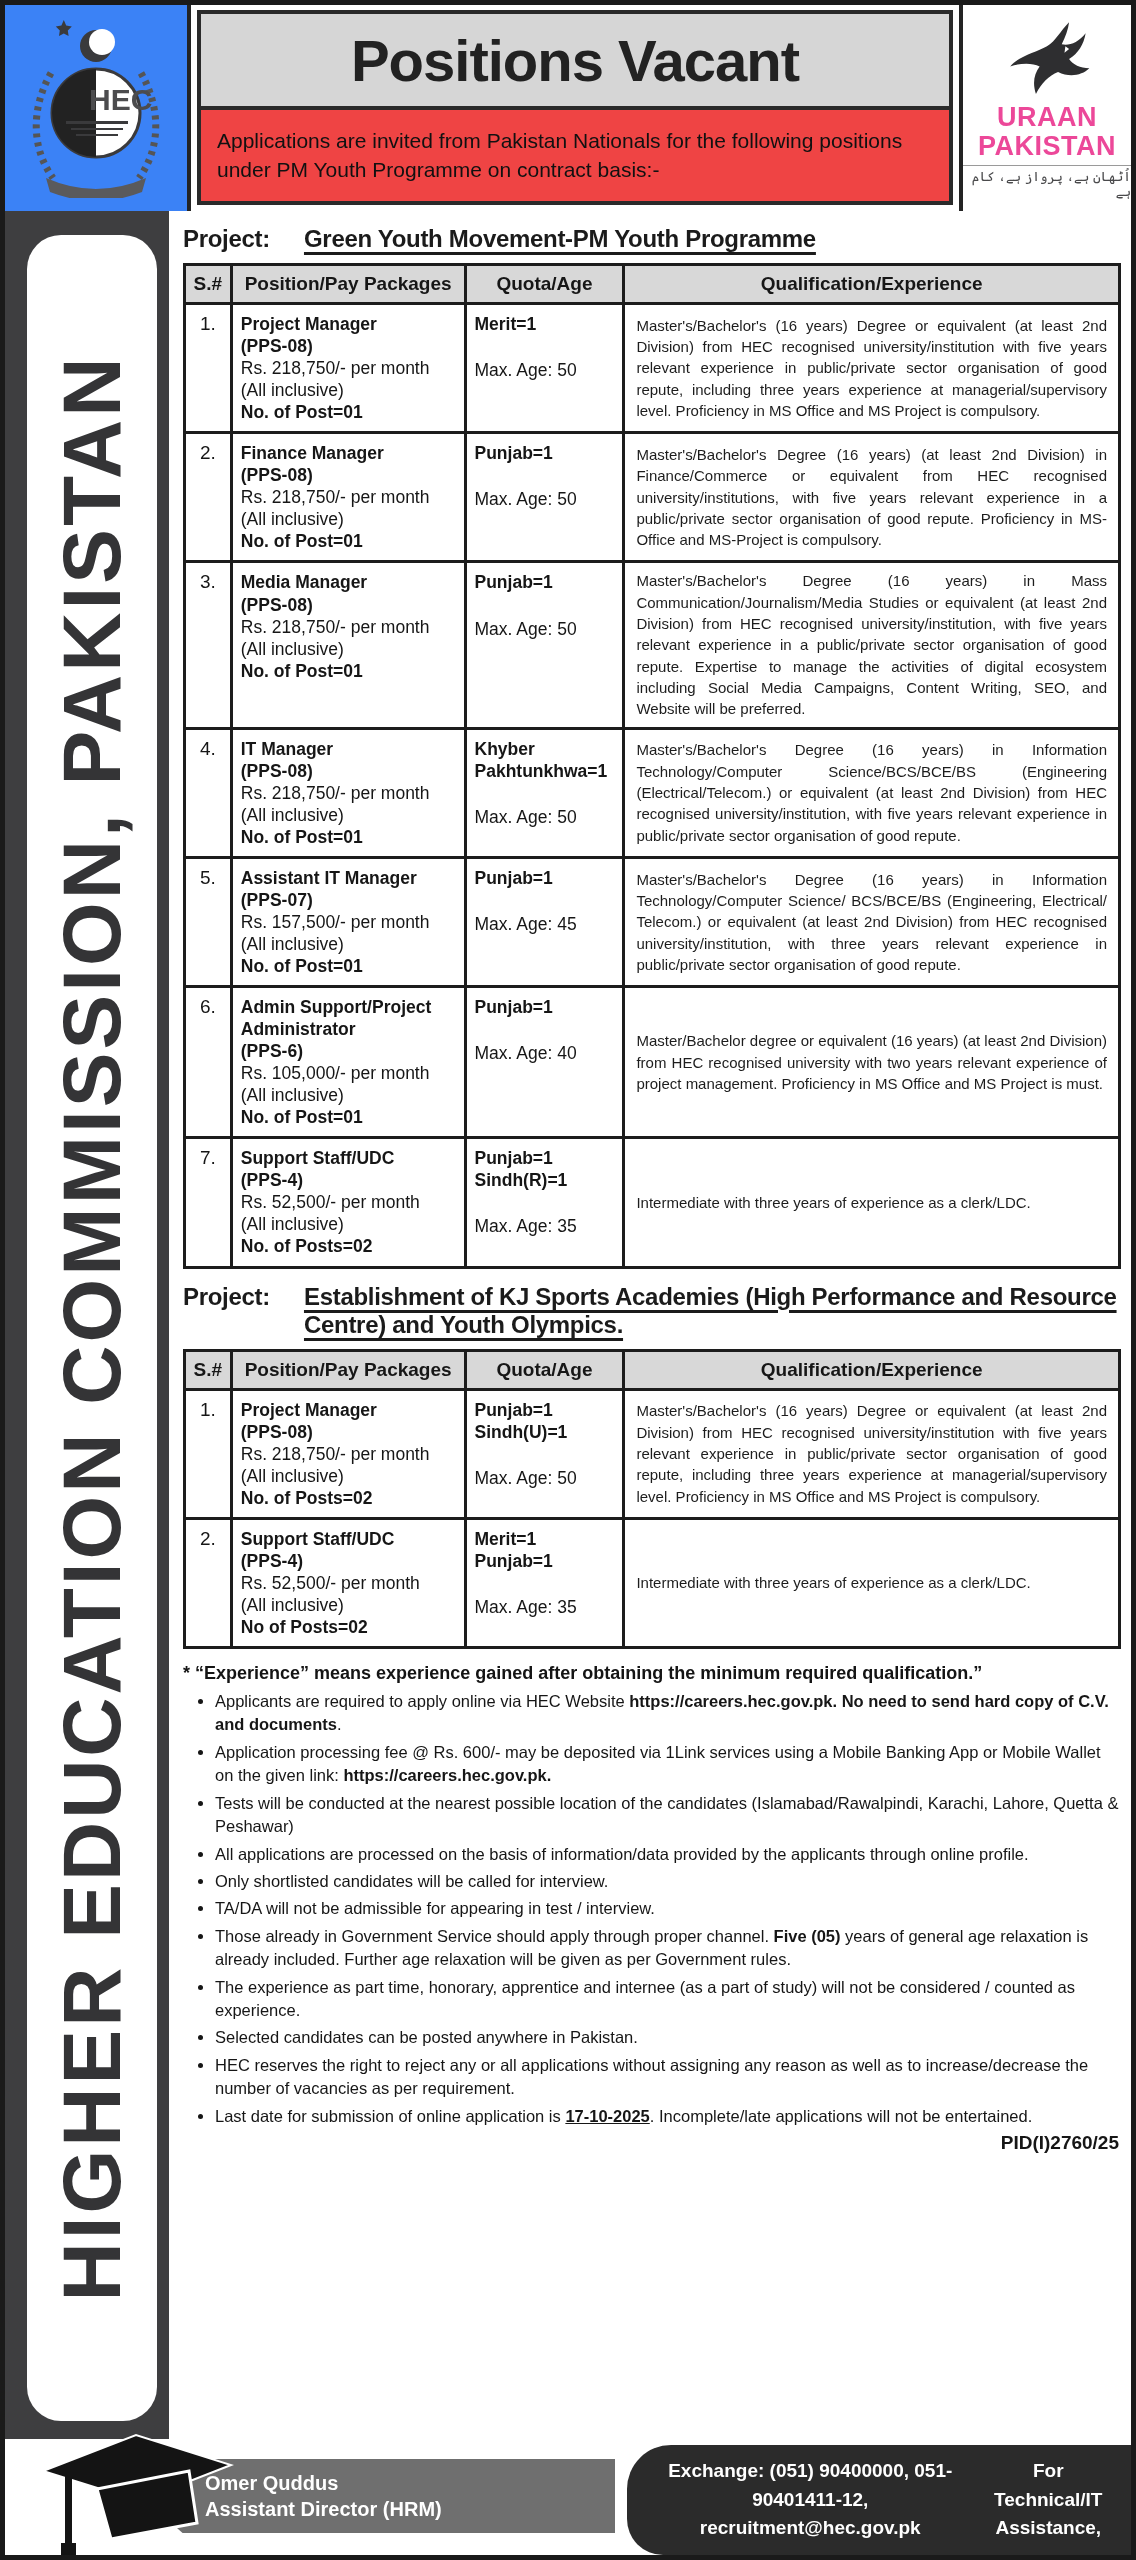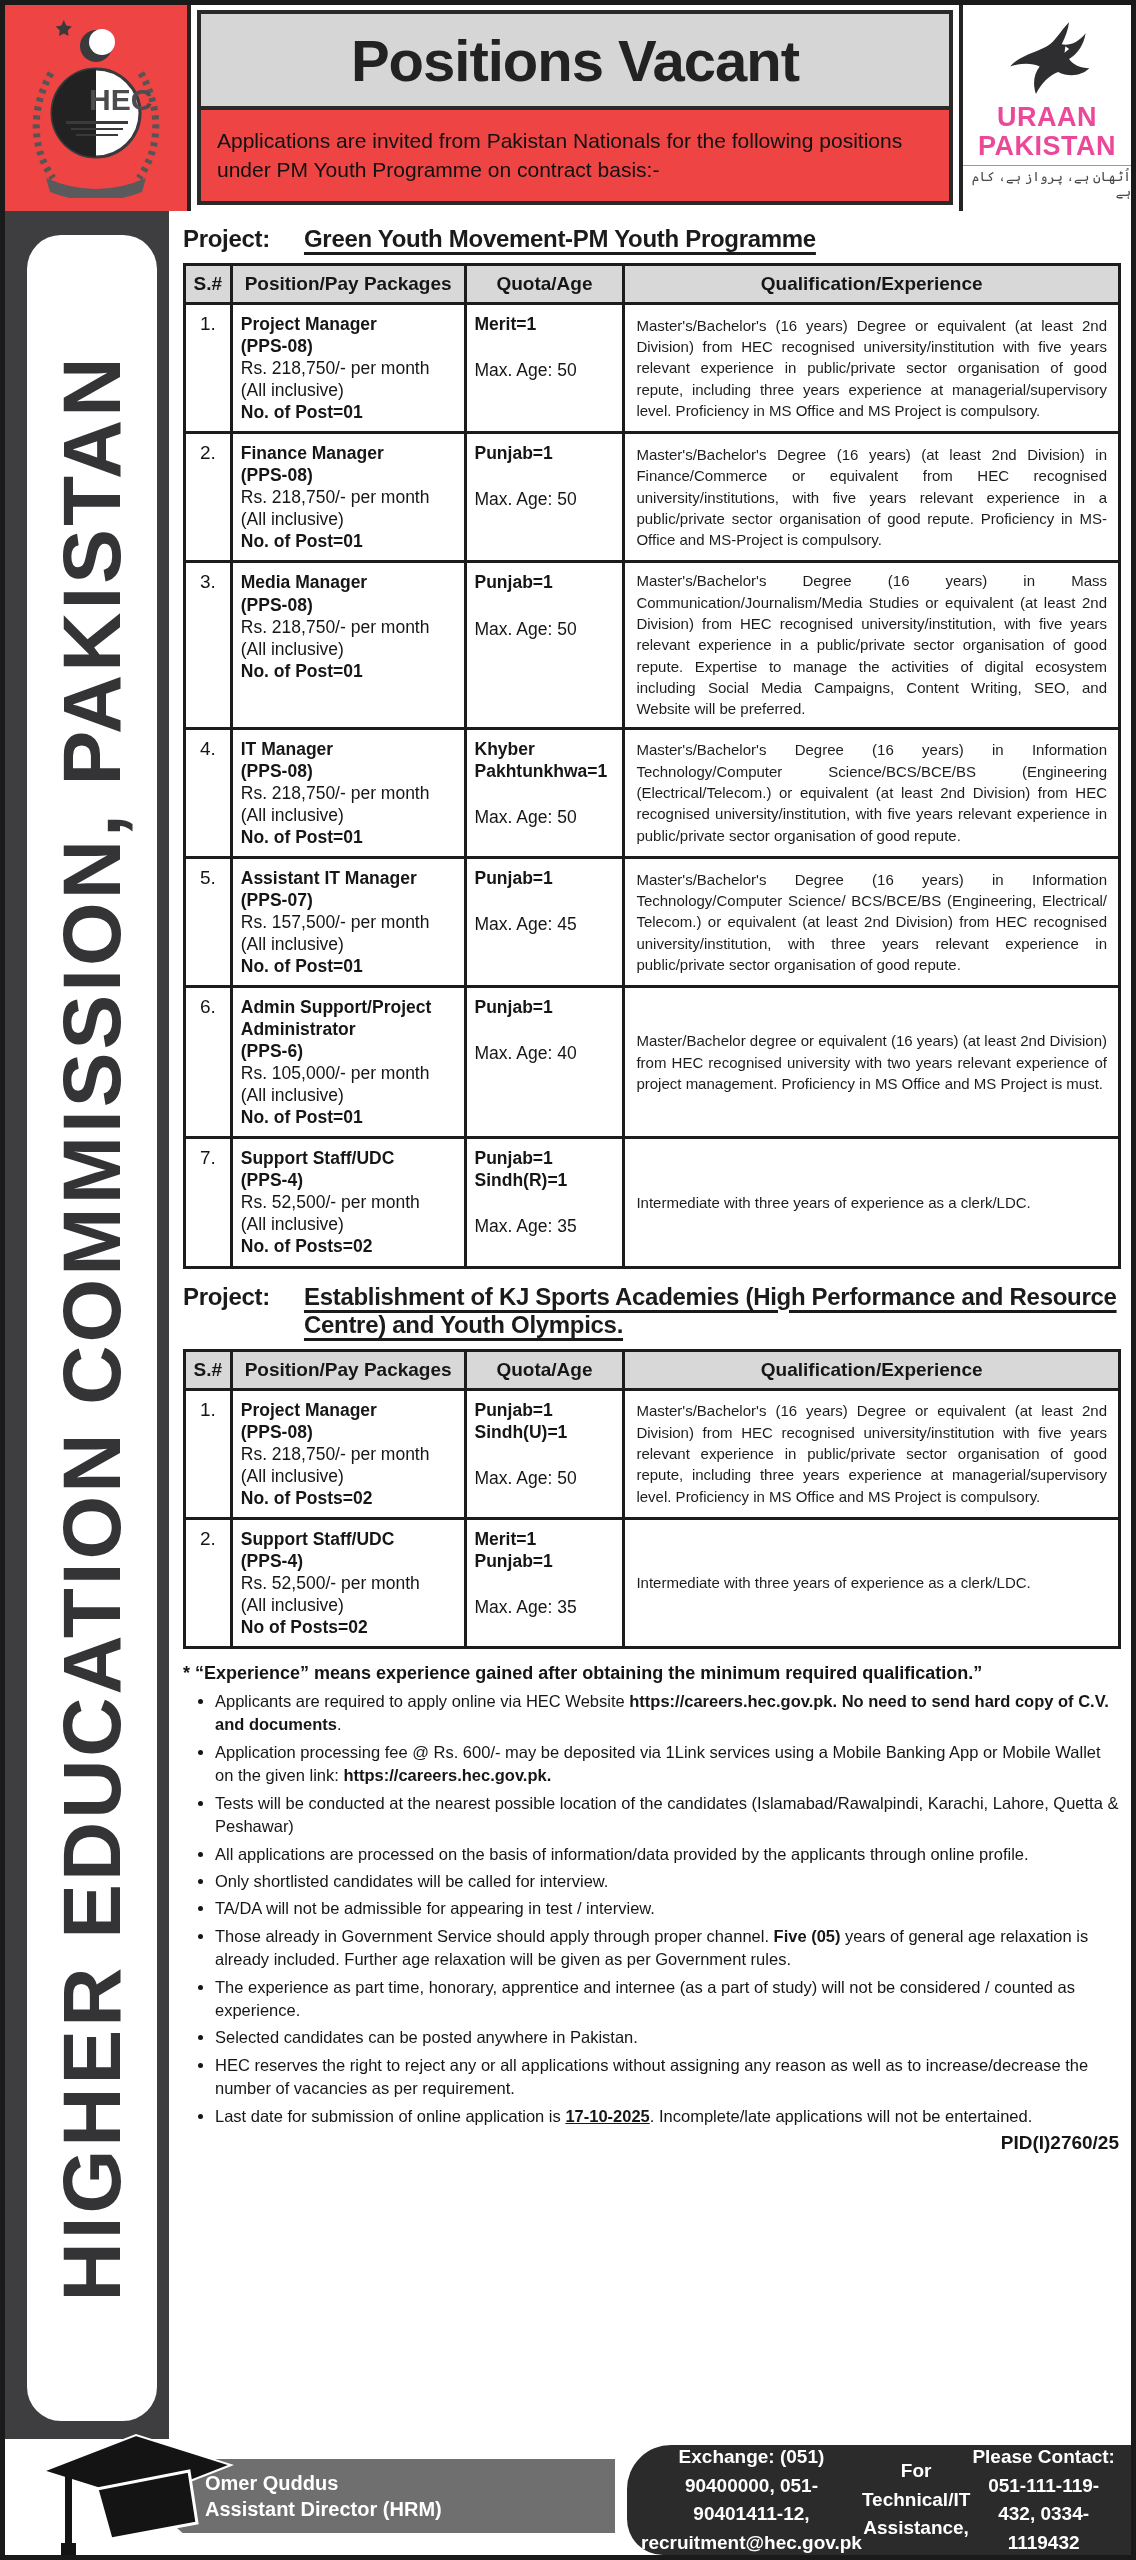--- a/index.html
+++ b/index.html
@@ -1,21 +1,21 @@
 <!DOCTYPE html>
 <html><head>
 <meta charset="utf-8">
 <style>
   html,body{margin:0;padding:0;background:#ffffff;}
   body{font-family:"Liberation Sans",sans-serif;color:#161616;}
   .ad{position:relative;width:1126px;height:2550px;border:5px solid #1a1a1a;margin:0 auto;
       background:#fff;overflow:hidden;display:flex;flex-direction:column;}
   
   .header-row{display:flex;height:206px;flex:0 0 auto;}
-  .logo-cell{width:182px;border-right:4px solid #232323;display:flex;align-items:center;justify-content:center;background:#ef4444;}
+  .logo-cell{width:182px;border-right:4px solid #232323;display:flex;align-items:center;justify-content:center;background:#3b82f6;}
   .center-cell{flex:1;display:flex;flex-direction:column;padding:5px 6px 6px 6px;}
   .title-box{border:4px solid #2a2a2a;background:#d6d6d6;height:92px;display:flex;align-items:center;justify-content:center;}
   .title-box h1{margin:0;font-size:58px;font-weight:bold;letter-spacing:-1px;color:#222;}
   .subtitle-box{border:4px solid #2a2a2a;border-top:none;background:#ef4444;flex:1;display:flex;align-items:center;padding:4px 16px;}
   .subtitle-box p{margin:0;font-size:21px;line-height:1.35;color:#111;}
   .uraan-cell{width:168px;border-left:4px solid #232323;display:flex;flex-direction:column;align-items:center;justify-content:center;background:#fff;}
   .uraan-word{font-size:27px;font-weight:bold;color:#ec4899;line-height:1.04;letter-spacing:.5px;}
   .uraan-tagline{font-size:13px;color:#4a4a4c;margin-top:5px;border-top:1px solid #9a9a9a;padding-top:3px;direction:rtl;}
   
   .mid-row{display:flex;flex:1 1 auto;min-height:0;}
@@ -305,17 +305,16 @@
       <rect x="34" y="46" width="7" height="74" fill="#141414"></rect>
       <rect x="30" y="116" width="15" height="12" fill="#141414"></rect>
     </svg>
     <div class="banner">
       <div>Omer Quddus</div>
       <div>Assistant Director (HRM)</div>
     </div>
     <div class="blackbox">
       <div>Exchange: (051) 90400000, 051-90401411-12, recruitment@hec.gov.pk</div>
       <div>For Technical/IT Assistance,</div>
-      <div>Please Contact: 051-111-119-432, 0334-1119432</div>
     </div>
   </div>
 
 </div>
 
 </body></html>

